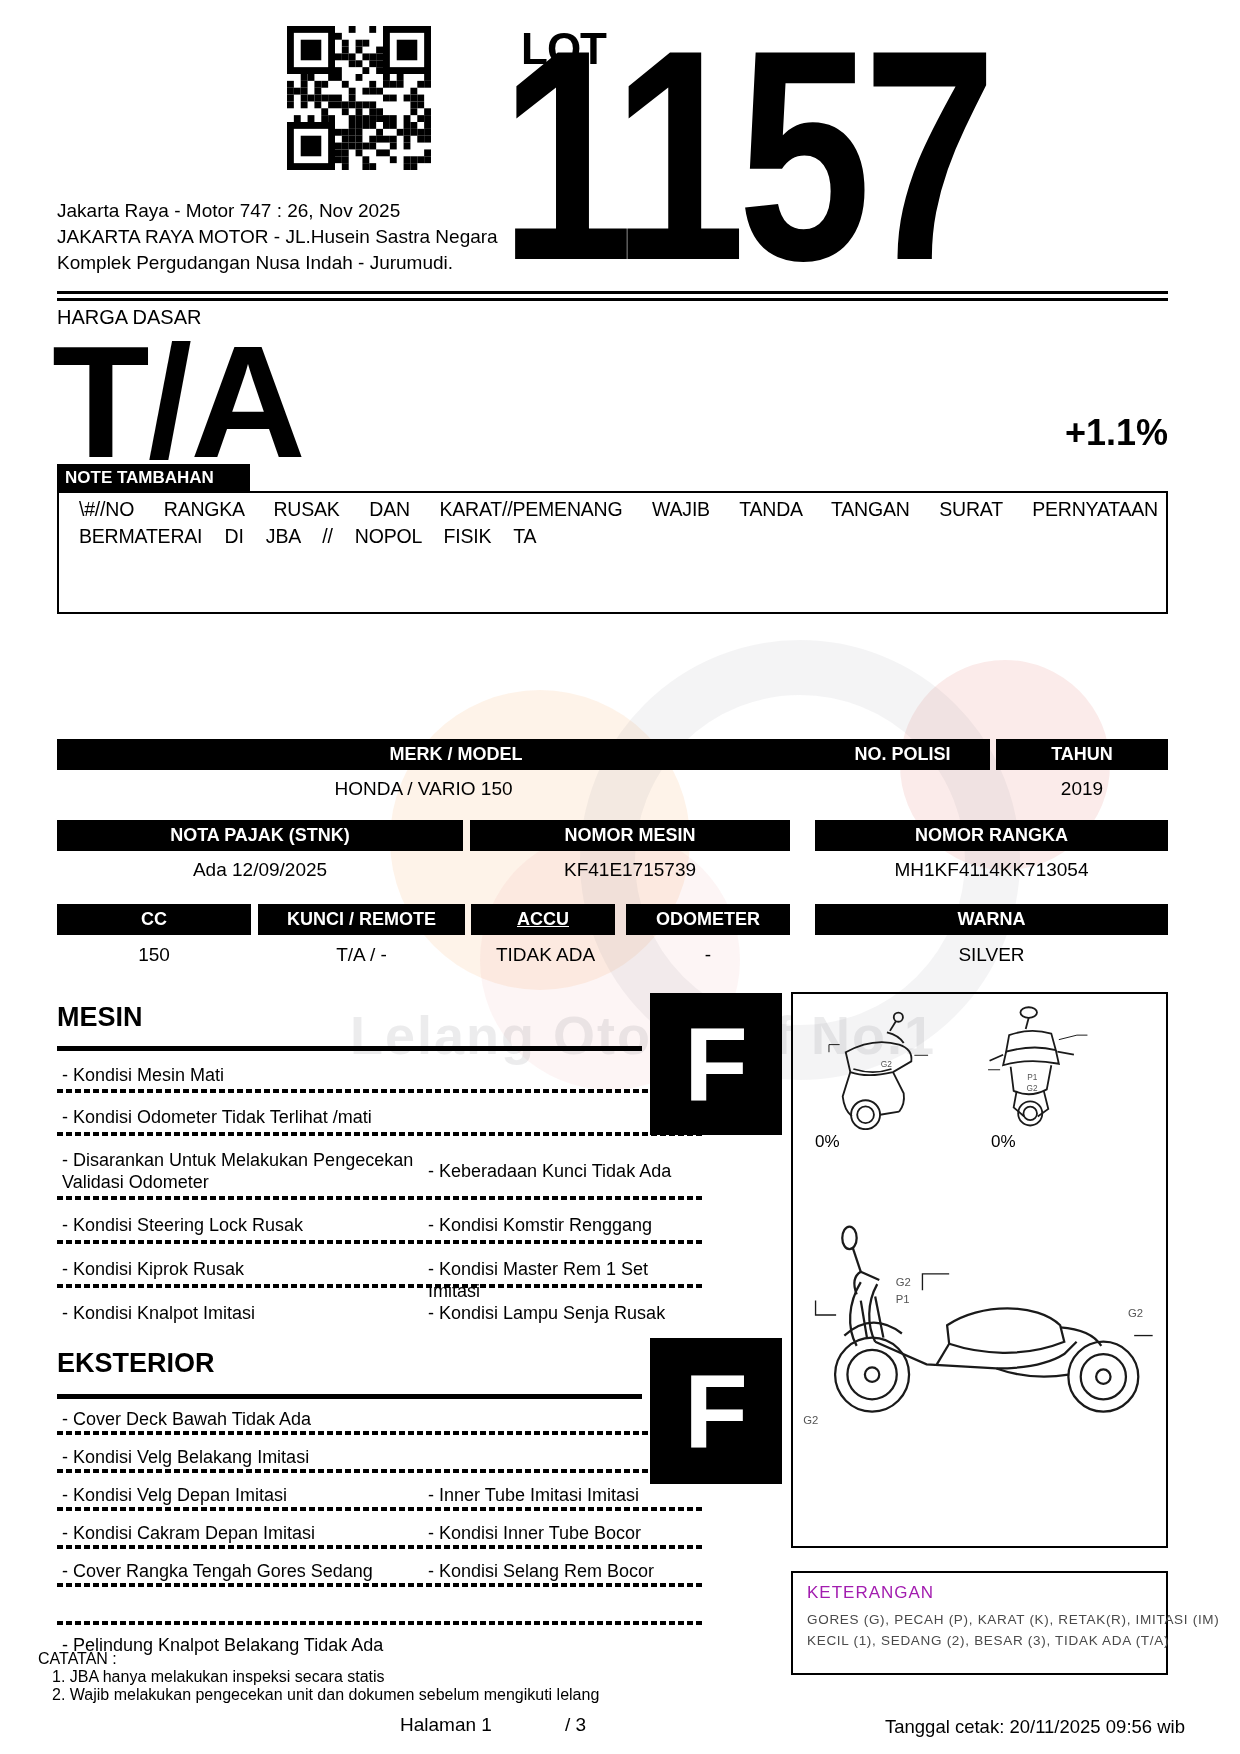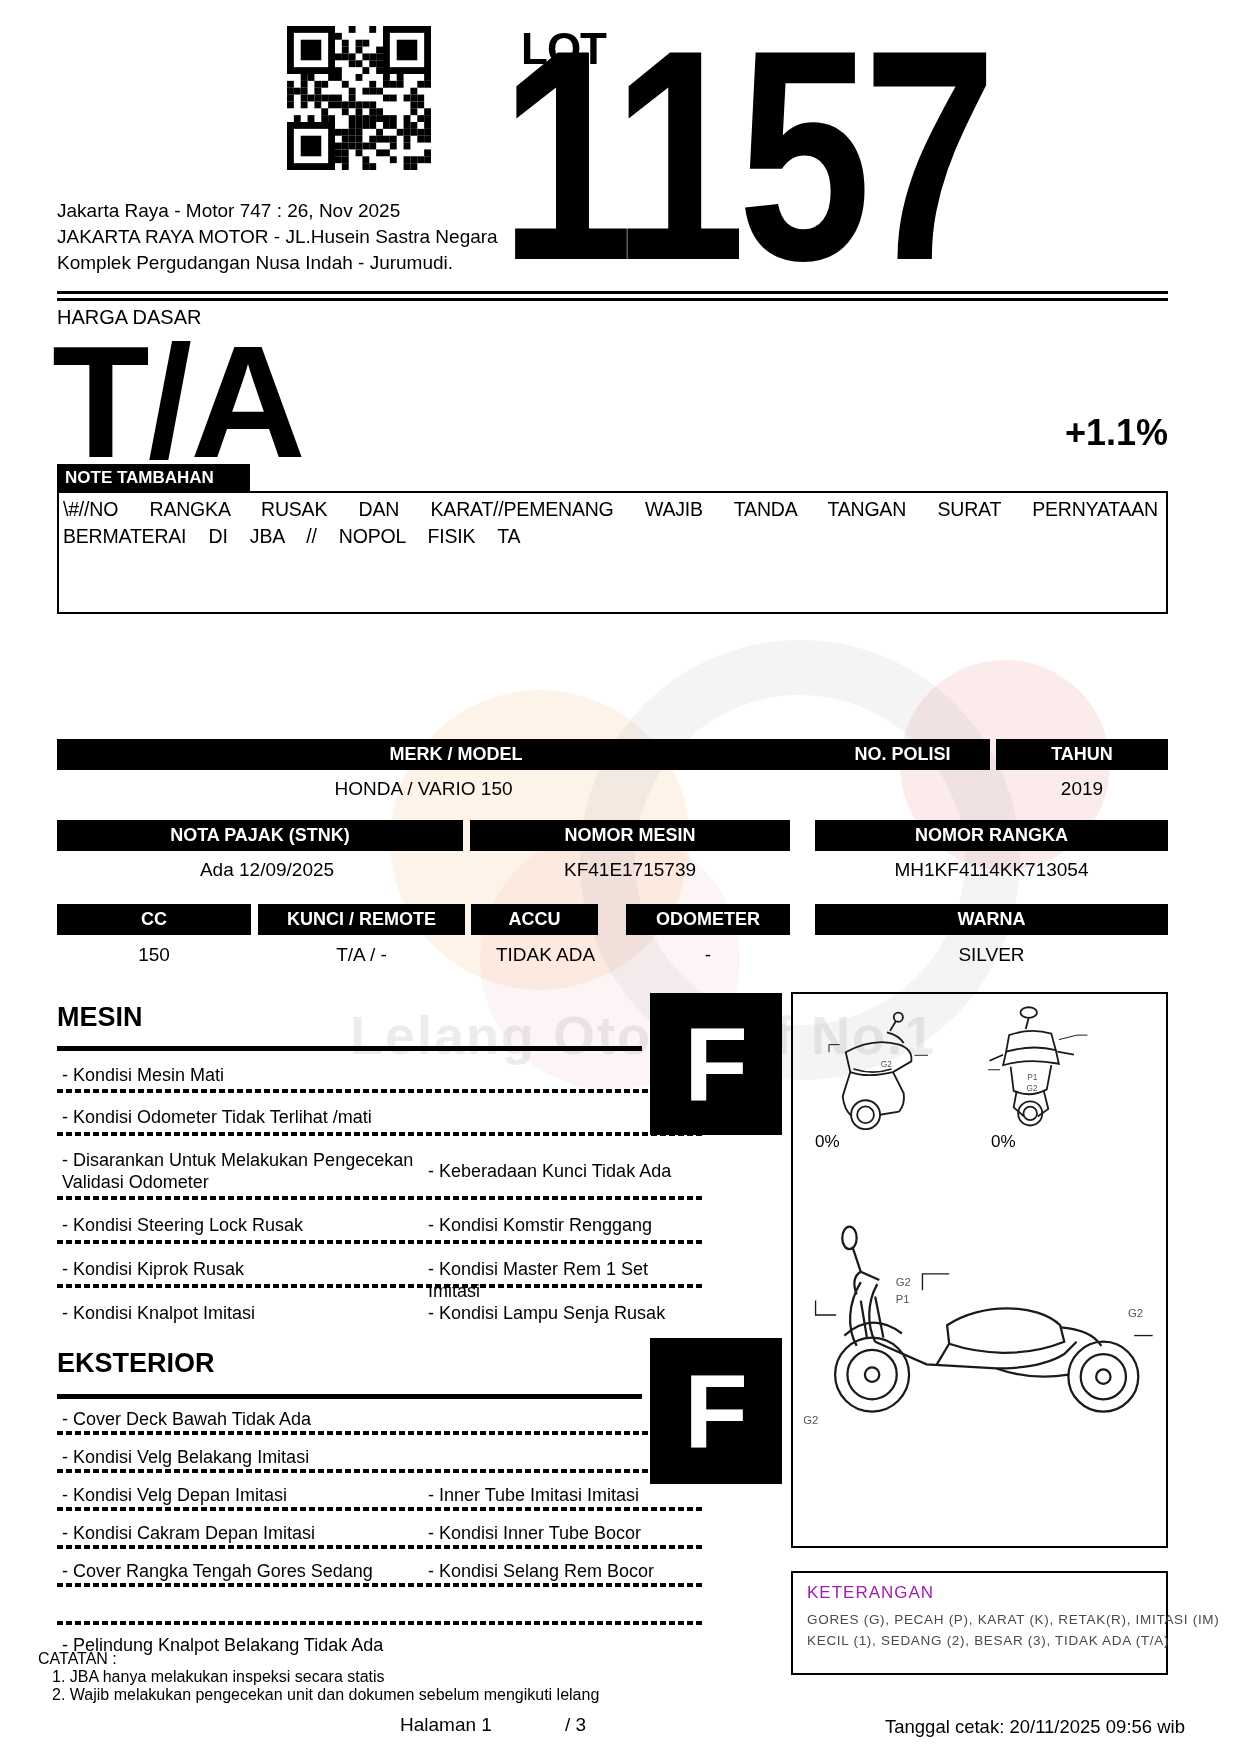--- a/index.html
+++ b/index.html
@@ -14,21 +14,21 @@
   .lot-number{font-weight:bold;font-size:300px;line-height:1;letter-spacing:-10px;
               transform:scaleX(0.8);transform-origin:0 0;white-space:nowrap;}
   .addr{font-size:19px;line-height:26px;white-space:nowrap;}
   .rule-double{border-top:3px solid #000;border-bottom:3px solid #000;height:4px;}
   .harga-label{font-size:20px;}
   .harga-value{font-weight:bold;font-size:160px;line-height:1;letter-spacing:-2px;}
   .pct{font-weight:bold;font-size:36px;text-align:right;}
   
   .note-label{background:#000;color:#fff;font-weight:bold;font-size:17px;line-height:27px;
               padding-left:8px;box-sizing:border-box;}
-  .note-box{border:2px solid #000;box-sizing:border-box;padding:3px 8px 0 4px;}
+  .note-box{border:2px solid #000;box-sizing:border-box;padding:3px 8px 0 20px;}
   .note-l1{font-size:19.5px;letter-spacing:-0.2px;text-align:justify;text-align-last:justify;line-height:27px;}
   .note-l2{font-size:19.5px;letter-spacing:-0.2px;word-spacing:17px;line-height:27px;}
   
   .hcell{position:absolute;background:#000;color:#fff;font-weight:bold;font-size:18px;
          height:31px;line-height:31px;text-align:center;}
   .vcell{position:absolute;font-size:19px;height:24px;line-height:24px;text-align:center;}
   
   .sec-title{position:absolute;font-weight:bold;font-size:27px;}
   .sec-rule{position:absolute;height:5px;background:#000;}
   .grade-box{position:absolute;background:#000;color:#fff;font-weight:bold;font-size:104px;
@@ -249,27 +249,27 @@
   <div class="hcell" style="left:57px;top:739px;width:798px;">MERK / MODEL</div>
   <div class="hcell" style="left:815px;top:739px;width:175px;">NO. POLISI</div>
   <div class="hcell" style="left:996px;top:739px;width:172px;">TAHUN</div>
   <div class="vcell" style="left:57px;top:777px;width:733px;">HONDA / VARIO 150</div>
   <div class="vcell" style="left:815px;top:777px;width:175px;margin-top:48px;">B 3468 PHV</div>
   <div class="vcell" style="left:996px;top:777px;width:172px;">2019</div>
 
   <div class="hcell" style="left:57px;top:820px;width:406px;">NOTA PAJAK (STNK)</div>
   <div class="hcell" style="left:470px;top:820px;width:320px;">NOMOR MESIN</div>
   <div class="hcell" style="left:815px;top:820px;width:353px;">NOMOR RANGKA</div>
-  <div class="vcell" style="left:64px;top:858px;width:406px;">Ada 12/09/2025</div>
+  <div class="vcell" style="left:57px;top:858px;width:406px;">Ada 12/09/2025</div>
   <div class="vcell" style="left:470px;top:858px;width:320px;">KF41E1715739</div>
   <div class="vcell" style="left:815px;top:858px;width:353px;">MH1KF4114KK713054</div>
 
   <div class="hcell" style="left:57px;top:904px;width:194px;">CC</div>
   <div class="hcell" style="left:258px;top:904px;width:207px;">KUNCI / REMOTE</div>
-  <div class="hcell" style="left:471px;top:904px;width:127px;">ACCU</div>
+  <div class="hcell" style="left:471px;top:904px;width:144px;text-decoration:underline;">ACCU</div>
   <div class="hcell" style="left:626px;top:904px;width:164px;">ODOMETER</div>
   <div class="hcell" style="left:815px;top:904px;width:353px;">WARNA</div>
   <div class="vcell" style="left:57px;top:943px;width:194px;">150</div>
   <div class="vcell" style="left:258px;top:943px;width:207px;">T/A / -</div>
   <div class="vcell" style="left:471px;top:943px;width:149px;">TIDAK ADA</div>
   <div class="vcell" style="left:626px;top:943px;width:164px;">-</div>
   <div class="vcell" style="left:815px;top:943px;width:353px;">SILVER</div>
 
   <div class="sec-title" style="left:57px;top:1002px;">MESIN</div>
   <div class="sec-rule" style="left:57px;top:1046px;width:585px;"></div>

